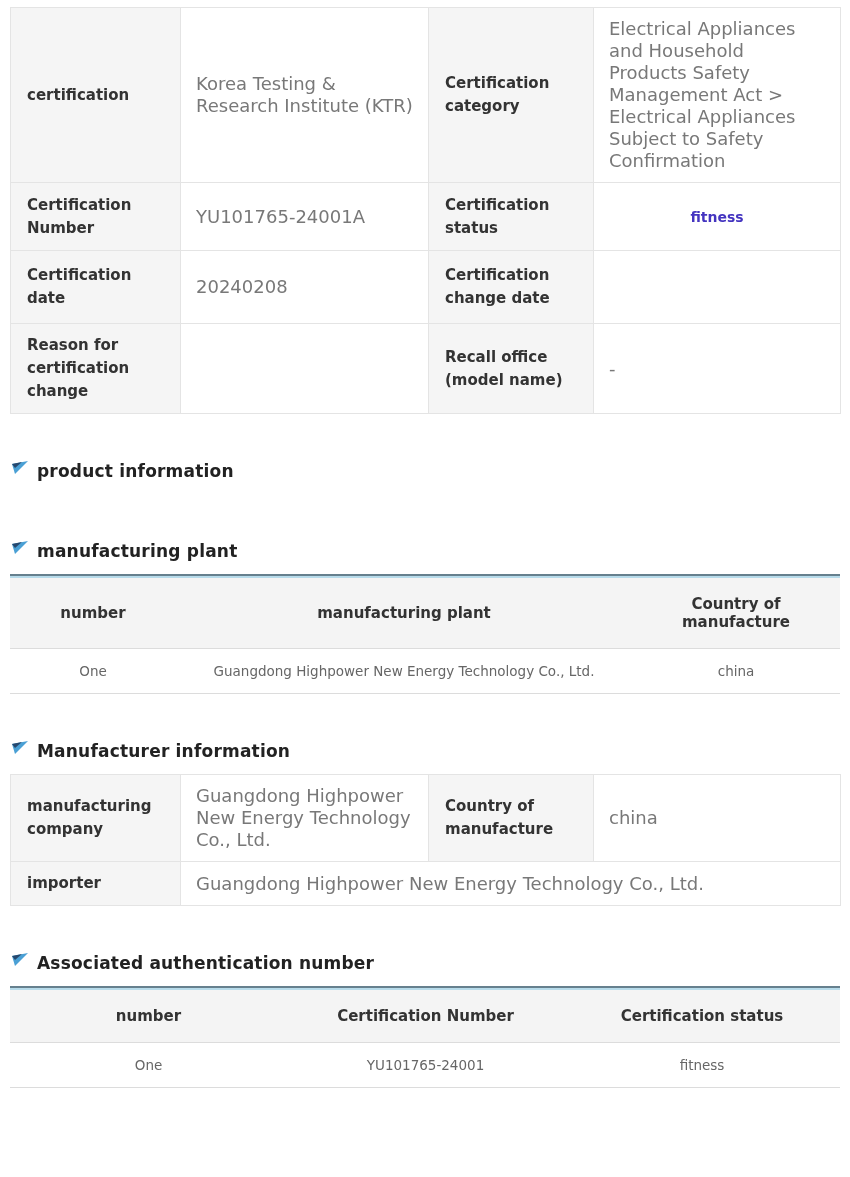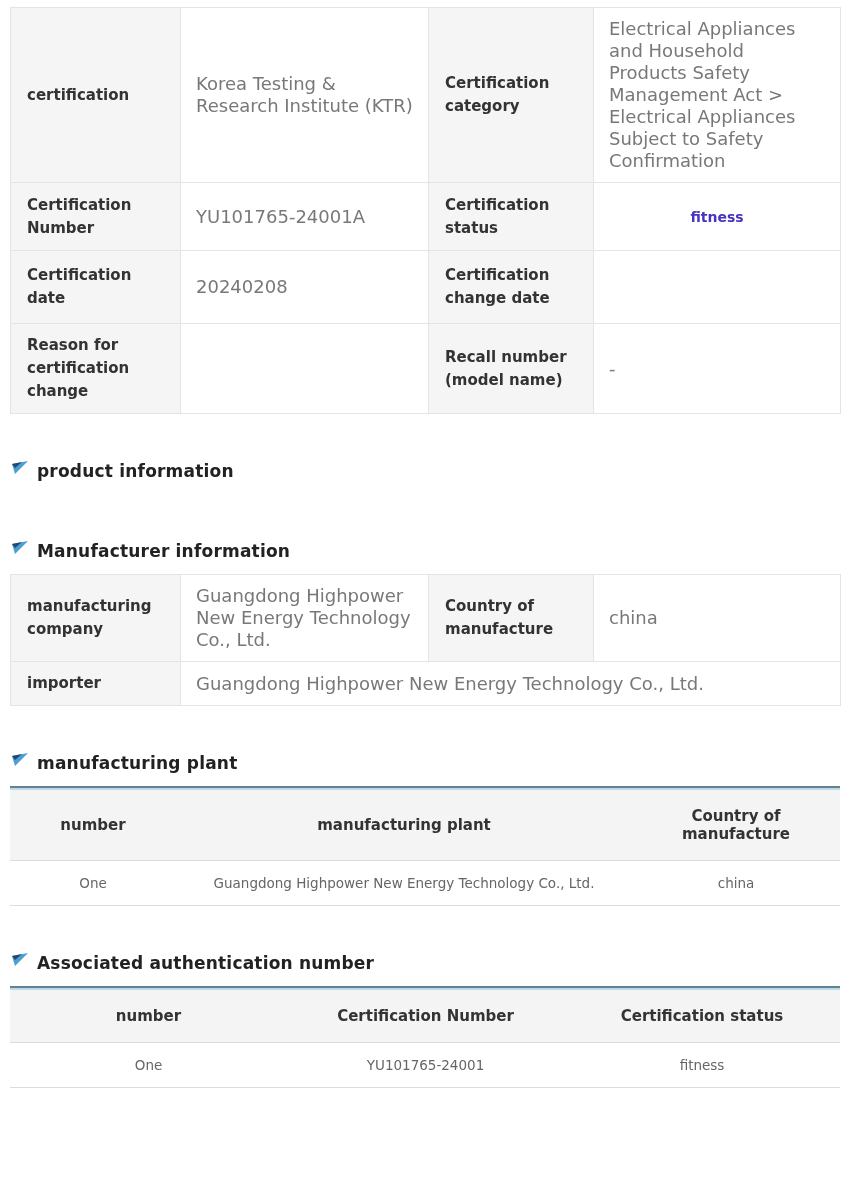--- a/index.html
+++ b/index.html
@@ -108,21 +108,21 @@
     </tr>
     <tr class="r69">
       <th>Certification date</th>
       <td>20240208</td>
       <th>Certification change date</th>
       <td></td>
     </tr>
     <tr class="r88">
       <th>Reason for certification change</th>
       <td></td>
-      <th>Recall number (model name)</th>
+      <th>Recall office (model name)</th>
       <td>-</td>
     </tr>
   </tbody>
     </table>
 
   <div>
     <div class="section-title">
       <span class="flag-icon">
         <svg width="16" height="13" viewBox="0 0 16 13">
             <polygon points="0,3 16,0 3,13" fill="#4aa0d5"></polygon>
@@ -134,20 +134,53 @@
     <table class="kv-table">
       <colgroup>
           <col style="width:170px">
           <col style="width:248px">
           <col style="width:165px">
           <col style="width:247px">
         </colgroup>
       <tbody>
     </tbody>
       </table>
+  </div>
+
+  <div>
+    <div class="section-title">
+      <span class="flag-icon">
+        <svg width="16" height="13" viewBox="0 0 16 13">
+            <polygon points="0,3 16,0 3,13" fill="#4aa0d5"></polygon>
+            <polygon points="0,3 10,1 3,7" fill="#27486e"></polygon>
+          </svg>
+      </span>
+      <span>manufacturing plant</span>
+    </div>
+    <div class="data-table-wrap">
+      <table class="data-table">
+        <colgroup>
+            <col style="width:166px">
+            <col style="width:456px">
+            <col style="width:208px">
+          </colgroup>
+        <tbody>
+            <tr>
+          <th>number</th>
+          <th>manufacturing plant</th>
+          <th>Country of manufacture</th>
+        </tr>
+        <tr>
+          <td>One</td>
+          <td>Guangdong Highpower New Energy Technology Co., Ltd.</td>
+          <td>china</td>
+        </tr>
+      </tbody>
+        </table>
+    </div>
   </div>
 
   <div>
     <div class="section-title">
       <span class="flag-icon">
         <svg width="16" height="13" viewBox="0 0 16 13">
             <polygon points="0,3 16,0 3,13" fill="#4aa0d5"></polygon>
             <polygon points="0,3 10,1 3,7" fill="#27486e"></polygon>
           </svg>
       </span>
@@ -176,53 +209,20 @@
   </div>
 
   <div>
     <div class="section-title">
       <span class="flag-icon">
         <svg width="16" height="13" viewBox="0 0 16 13">
             <polygon points="0,3 16,0 3,13" fill="#4aa0d5"></polygon>
             <polygon points="0,3 10,1 3,7" fill="#27486e"></polygon>
           </svg>
       </span>
-      <span>manufacturing plant</span>
-    </div>
-    <div class="data-table-wrap">
-      <table class="data-table">
-        <colgroup>
-            <col style="width:166px">
-            <col style="width:456px">
-            <col style="width:208px">
-          </colgroup>
-        <tbody>
-            <tr>
-          <th>number</th>
-          <th>manufacturing plant</th>
-          <th>Country of manufacture</th>
-        </tr>
-        <tr>
-          <td>One</td>
-          <td>Guangdong Highpower New Energy Technology Co., Ltd.</td>
-          <td>china</td>
-        </tr>
-      </tbody>
-        </table>
-    </div>
-  </div>
-
-  <div>
-    <div class="section-title">
-      <span class="flag-icon">
-        <svg width="16" height="13" viewBox="0 0 16 13">
-            <polygon points="0,3 16,0 3,13" fill="#4aa0d5"></polygon>
-            <polygon points="0,3 10,1 3,7" fill="#27486e"></polygon>
-          </svg>
-      </span>
       <span>Associated authentication number</span>
     </div>
     <div class="data-table-wrap">
       <table class="data-table">
         <colgroup>
             <col style="width:277px">
             <col style="width:277px">
             <col style="width:276px">
           </colgroup>
         <tbody>

